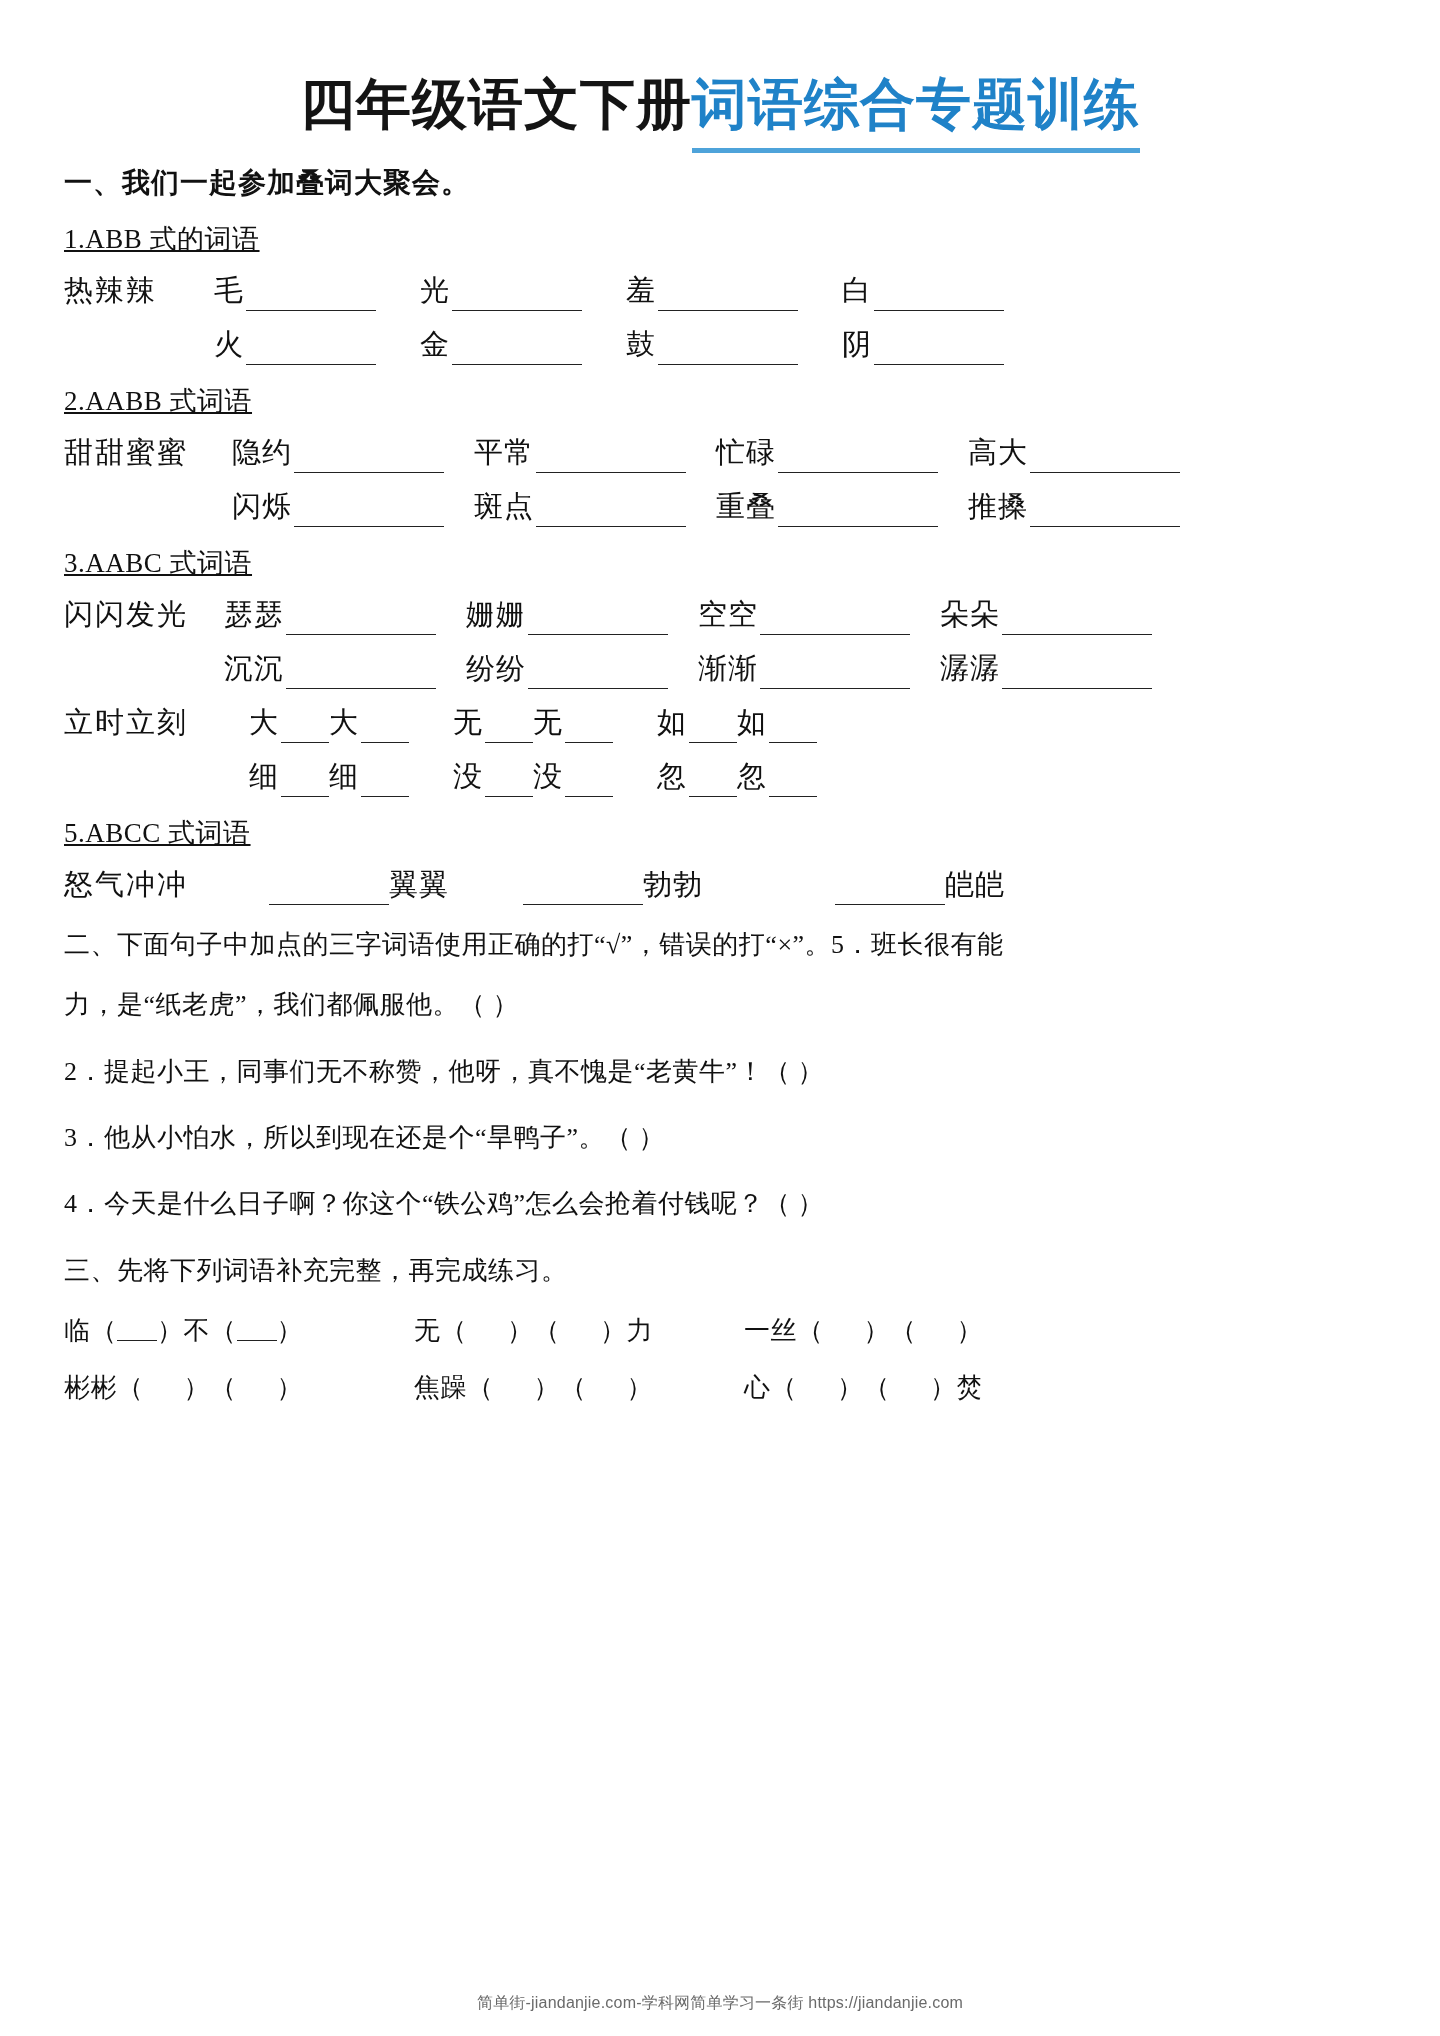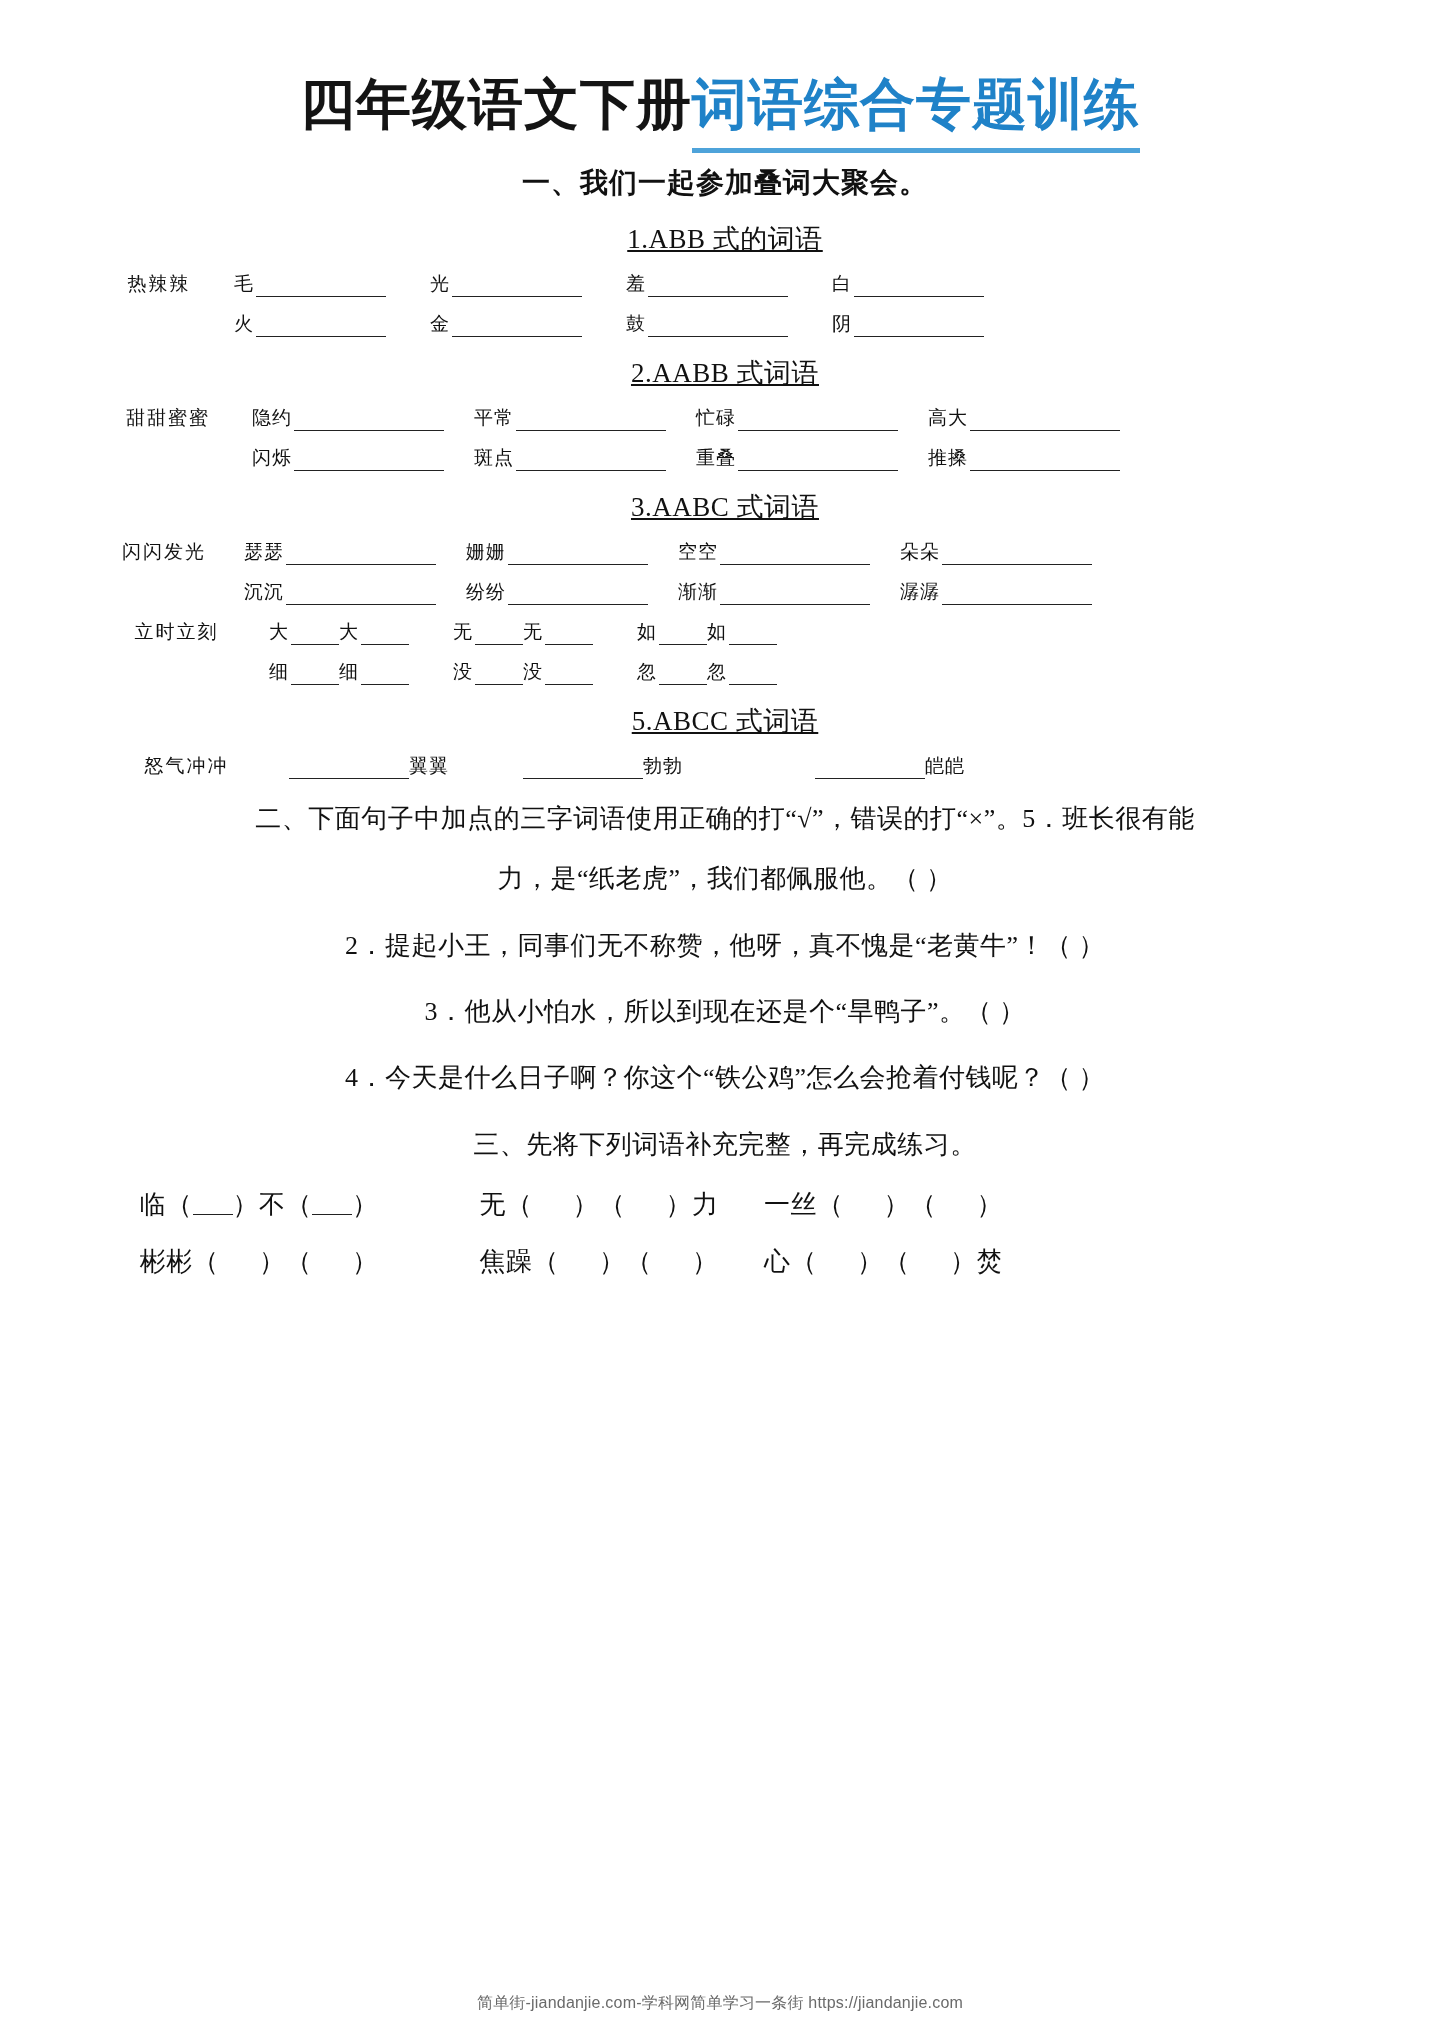--- a/index.html
+++ b/index.html
@@ -34,40 +34,39 @@
     line-height: 1.1;
   }
   .title .black { color: #141414; }
   .title .blue {
     color: #1f82c8;
     border-bottom: 5px solid #4ea3da;
     padding-bottom: 12px;
   }
   
   .content {
-    padding: 0 74px 0 84px;
-    text-align: center;
+    padding: 0 74px 0 64px;
   }
   .sec-head {
     font-size: 28px;
     font-weight: 700;
     margin: 22px 0 4px 0;
     letter-spacing: 1px;
     line-height: 1.45;
   }
   .sub-head {
     font-size: 27px;
     margin: 18px 0 6px 0;
     letter-spacing: 0.5px;
     text-decoration: underline;
   }
   .ex-row {
     display: flex;
     align-items: flex-end;
-    font-size: 19px;
+    font-size: 29px;
     margin: 14px 0 4px 0;
     letter-spacing: 0.5px;
     white-space: nowrap;
   }
   .lead {
     display: inline-block;
     width: 150px;
     flex: 0 0 150px;
     letter-spacing: 2px;
   }

